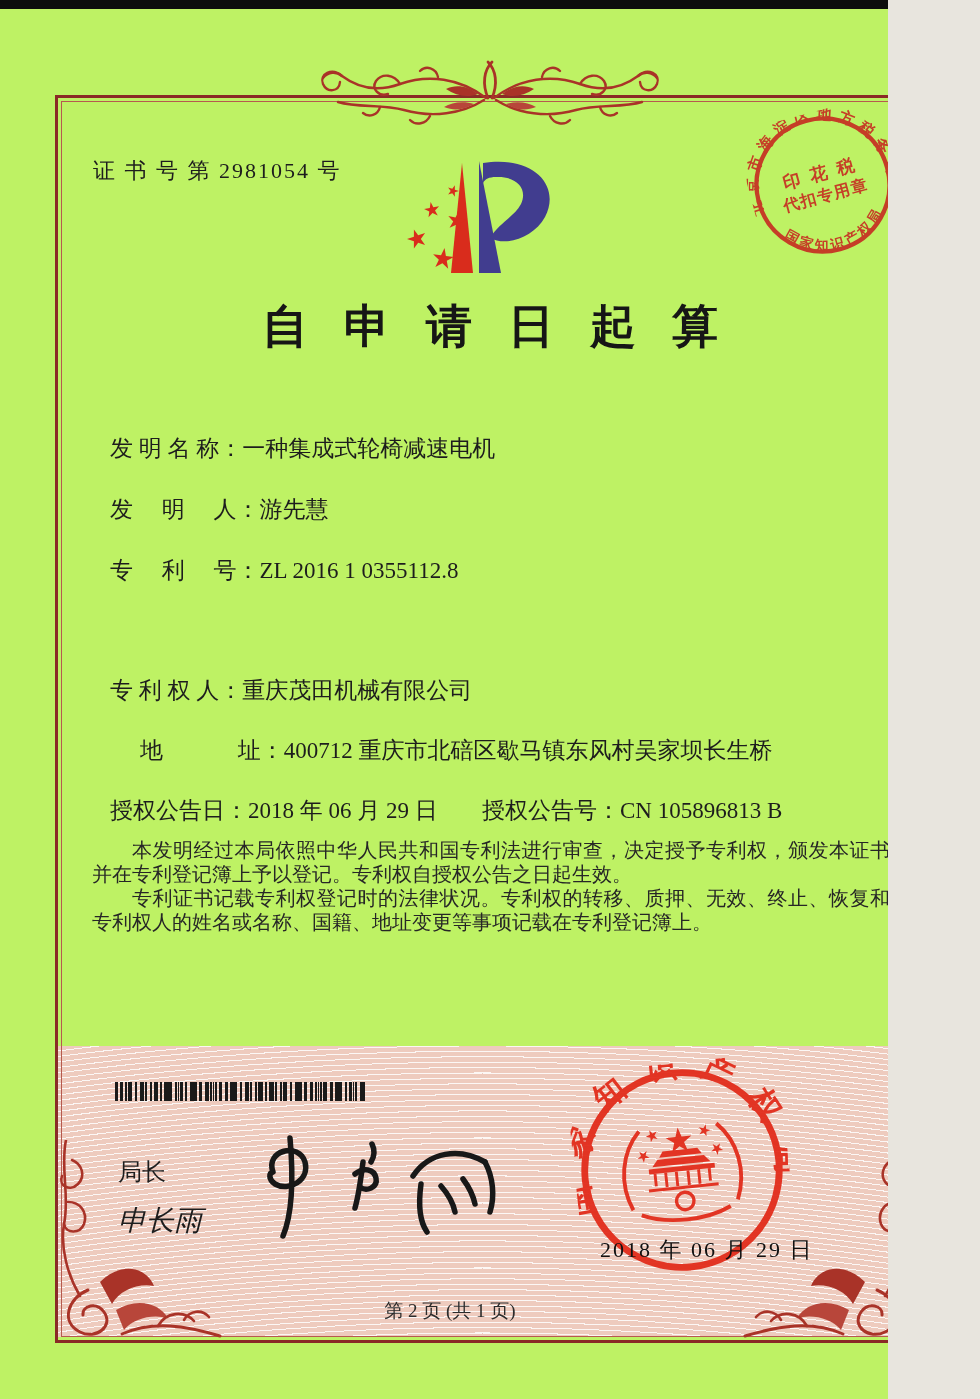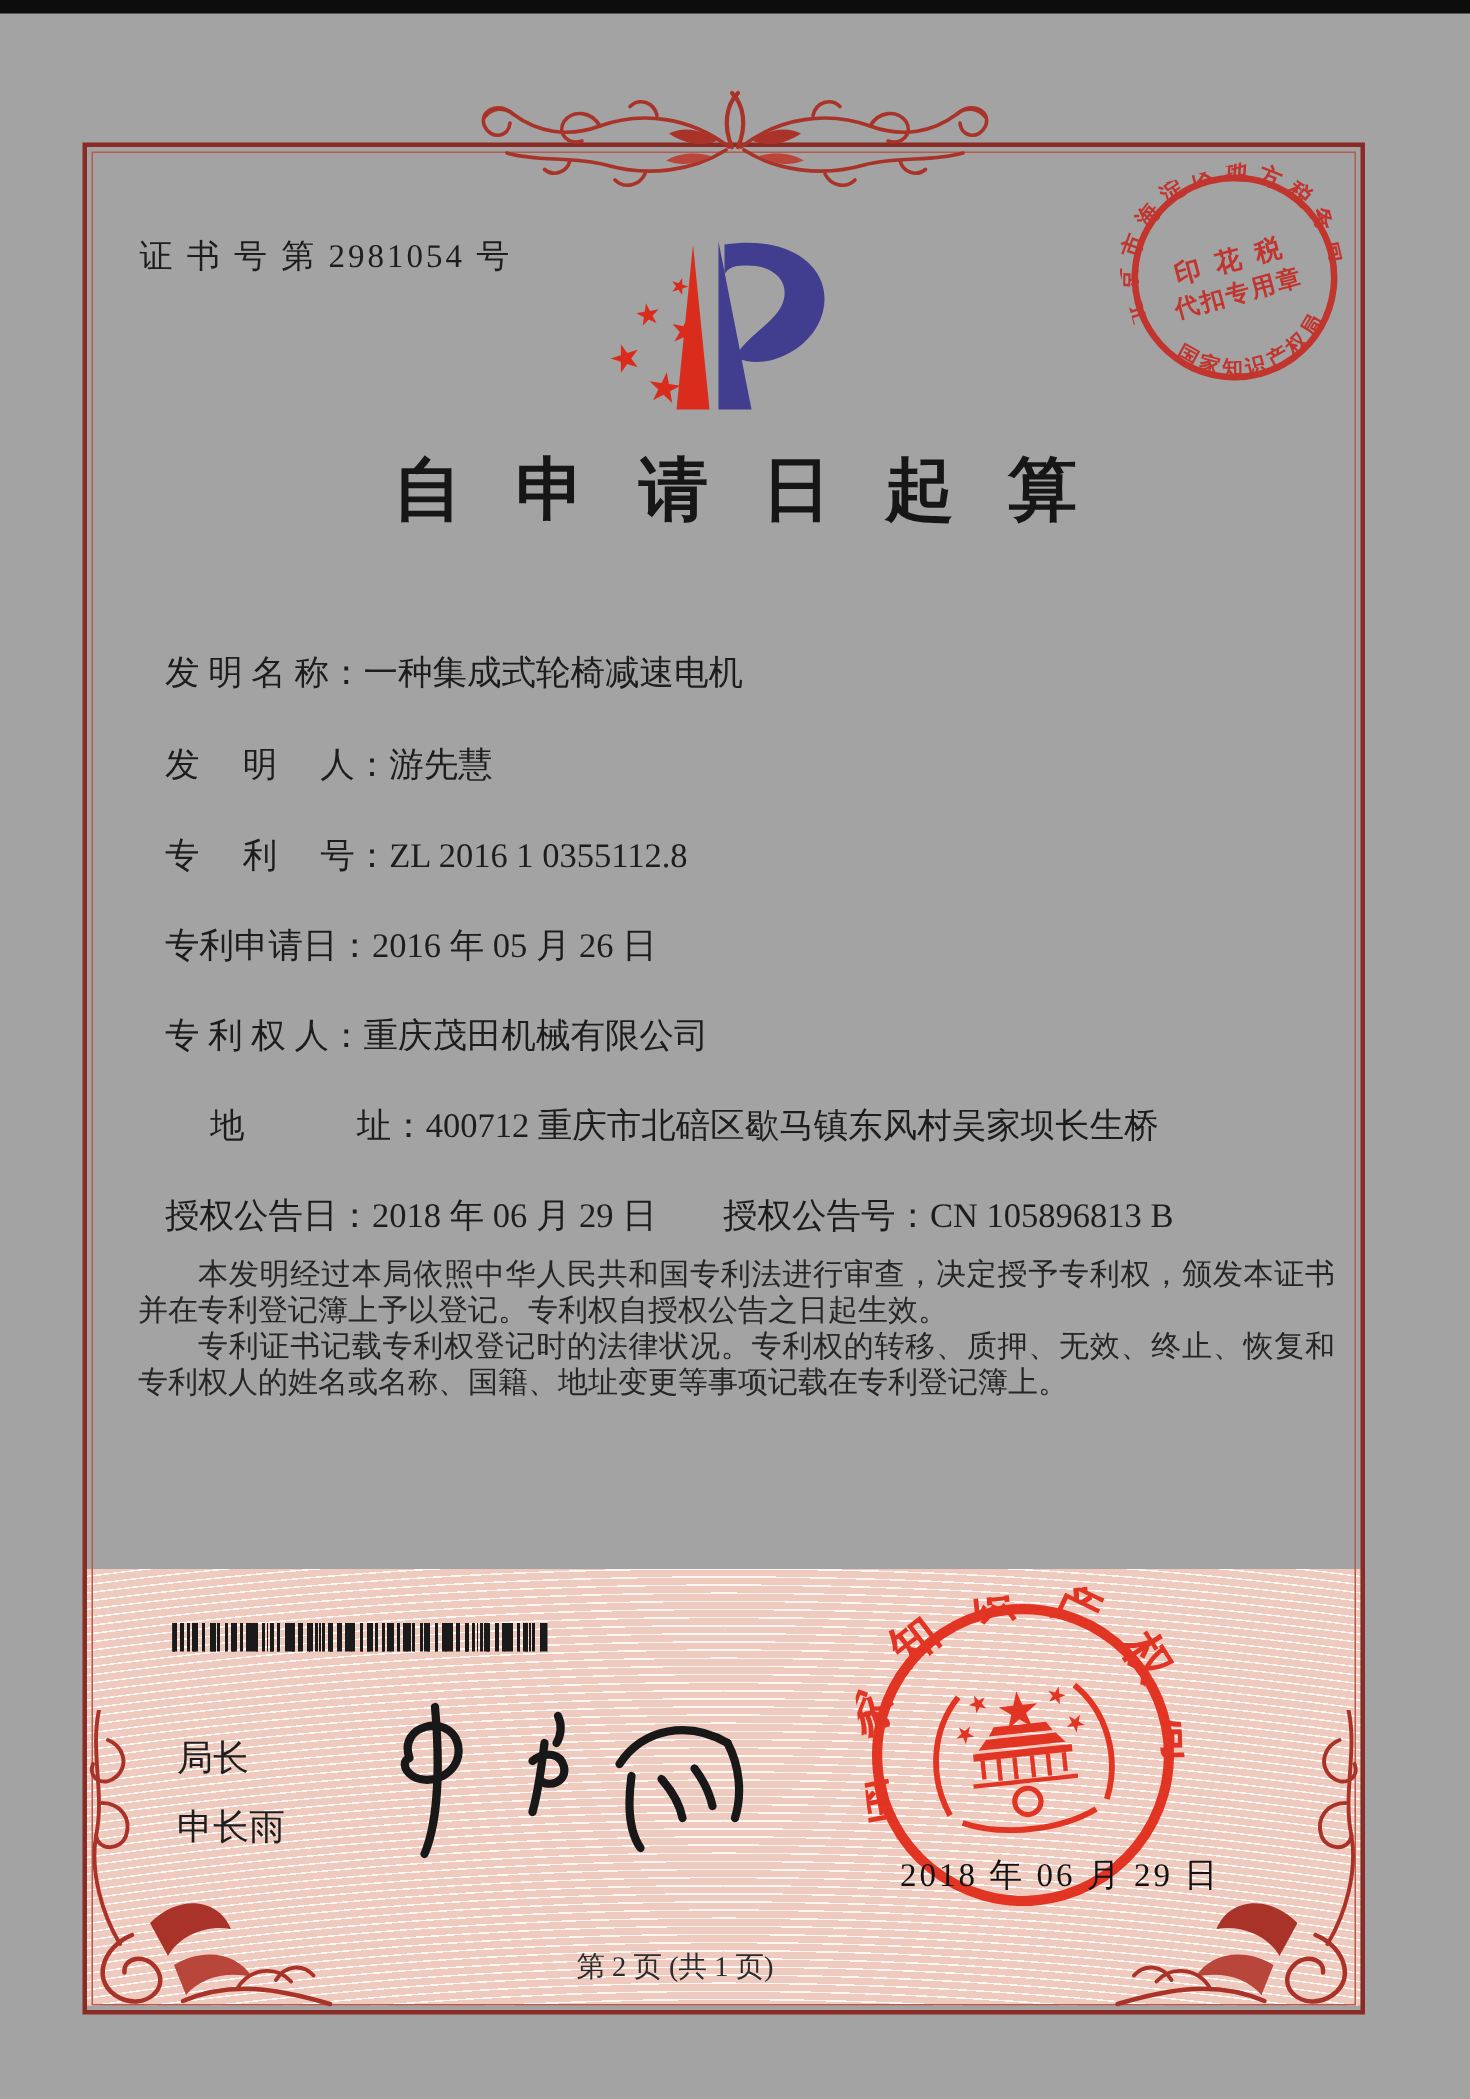--- a/index.html
+++ b/index.html
@@ -1,16 +1,16 @@
 <!DOCTYPE html>
 <html><head>
 <meta charset="utf-8">
 <style>
   html,body{margin:0;padding:0;background:#e8e5de;}
-  #page{position:relative;width:980px;height:1399px;background:#a3a3a3;overflow:hidden;
+  #page{position:relative;width:888px;height:1399px;background:#bef264;overflow:hidden;
         font-family:"Liberation Serif","DejaVu Serif",serif;color:#1d1d1d;}
   .abs{position:absolute;}
   #scan-edge{left:0;top:0;width:980px;height:9px;background:#0d0d0d;}
   
   #frame{left:55px;top:95px;width:849px;height:1242px;border:3px solid #8a2b26;}
   #frame-inner{position:absolute;inset:3px;border:1px solid #b65a4f;}
   
   #guilloche{left:58px;top:1046px;width:849px;height:1291px;height:291px;background-color:#eecbbe;
      background-image:repeating-radial-gradient(1800px 1300px at 50% 1750px,
         rgba(255,255,255,.85) 0 1.4px, rgba(255,255,255,0) 1.4px 7.5px);}
@@ -23,21 +23,21 @@
   #grant-no{left:482px;top:795px;font-size:23px;white-space:nowrap;}
   #paragraphs{left:92px;top:838px;width:798px;font-size:20px;line-height:24px;
               text-align:justify;color:#262626;}
   #paragraphs p{margin:0;text-indent:2em;}
   #barcode{left:115px;top:1082px;width:250px;height:19px;
      background-image:
        repeating-linear-gradient(90deg,#1a1a1a 0 2px,transparent 2px 5px),
        repeating-linear-gradient(90deg,#1a1a1a 0 1px,transparent 1px 7px),
        repeating-linear-gradient(90deg,#1a1a1a 0 3px,transparent 3px 13px);}
   #director-title{left:118px;top:1156px;font-size:24px;text-align:center;}
-  #director-name{left:118px;top:1202px;font-size:24px;}
+  #director-name{left:118px;top:1202px;font-size:28px;font-style:italic;}
   #seal-date{left:600px;top:1235px;font-size:22px;letter-spacing:2px;color:#111;z-index:6;}
   #footer{left:0px;top:1298px;width:900px;text-align:center;font-size:19px;color:#2c2c2c;}
   svg{display:block;}
   .stamp-text{font-family:"Liberation Serif","DejaVu Serif",serif;font-weight:700;}
 </style>
 </head>
 <body>
 
 <div id="page">
 
@@ -102,23 +102,20 @@
   <div id="title" class="abs">自申请日起算</div>
 
   <div class="row abs" style="top:433px;">
     <span class="lbl">发 明 名 称：</span><span class="val">一种集成式轮椅减速电机</span>
   </div>
   <div class="row abs" style="top:494px;">
     <span class="lbl">发　 明　 人：</span><span class="val">游先慧</span>
   </div>
   <div class="row abs" style="top:555px;">
     <span class="lbl">专　 利　 号：</span><span class="val">ZL 2016 1 0355112.8</span>
-  </div>
-  <div class="row abs" style="top:615px;">
-    <span class="lbl">专利申请日：</span><span class="val">2016 年 05 月 26 日</span>
   </div>
   <div class="row abs" style="top:675px;">
     <span class="lbl">专 利 权 人：</span><span class="val">重庆茂田机械有限公司</span>
   </div>
   <div class="row abs" style="top:735px;margin-left:30px;">
     <span class="lbl">地　　　 址：</span><span class="val">400712  重庆市北碚区歇马镇东风村吴家坝长生桥</span>
   </div>
   <div class="row abs" style="top:795px;">
     <span class="lbl">授权公告日：</span><span class="val">2018 年 06 月 29 日</span>
   </div>

